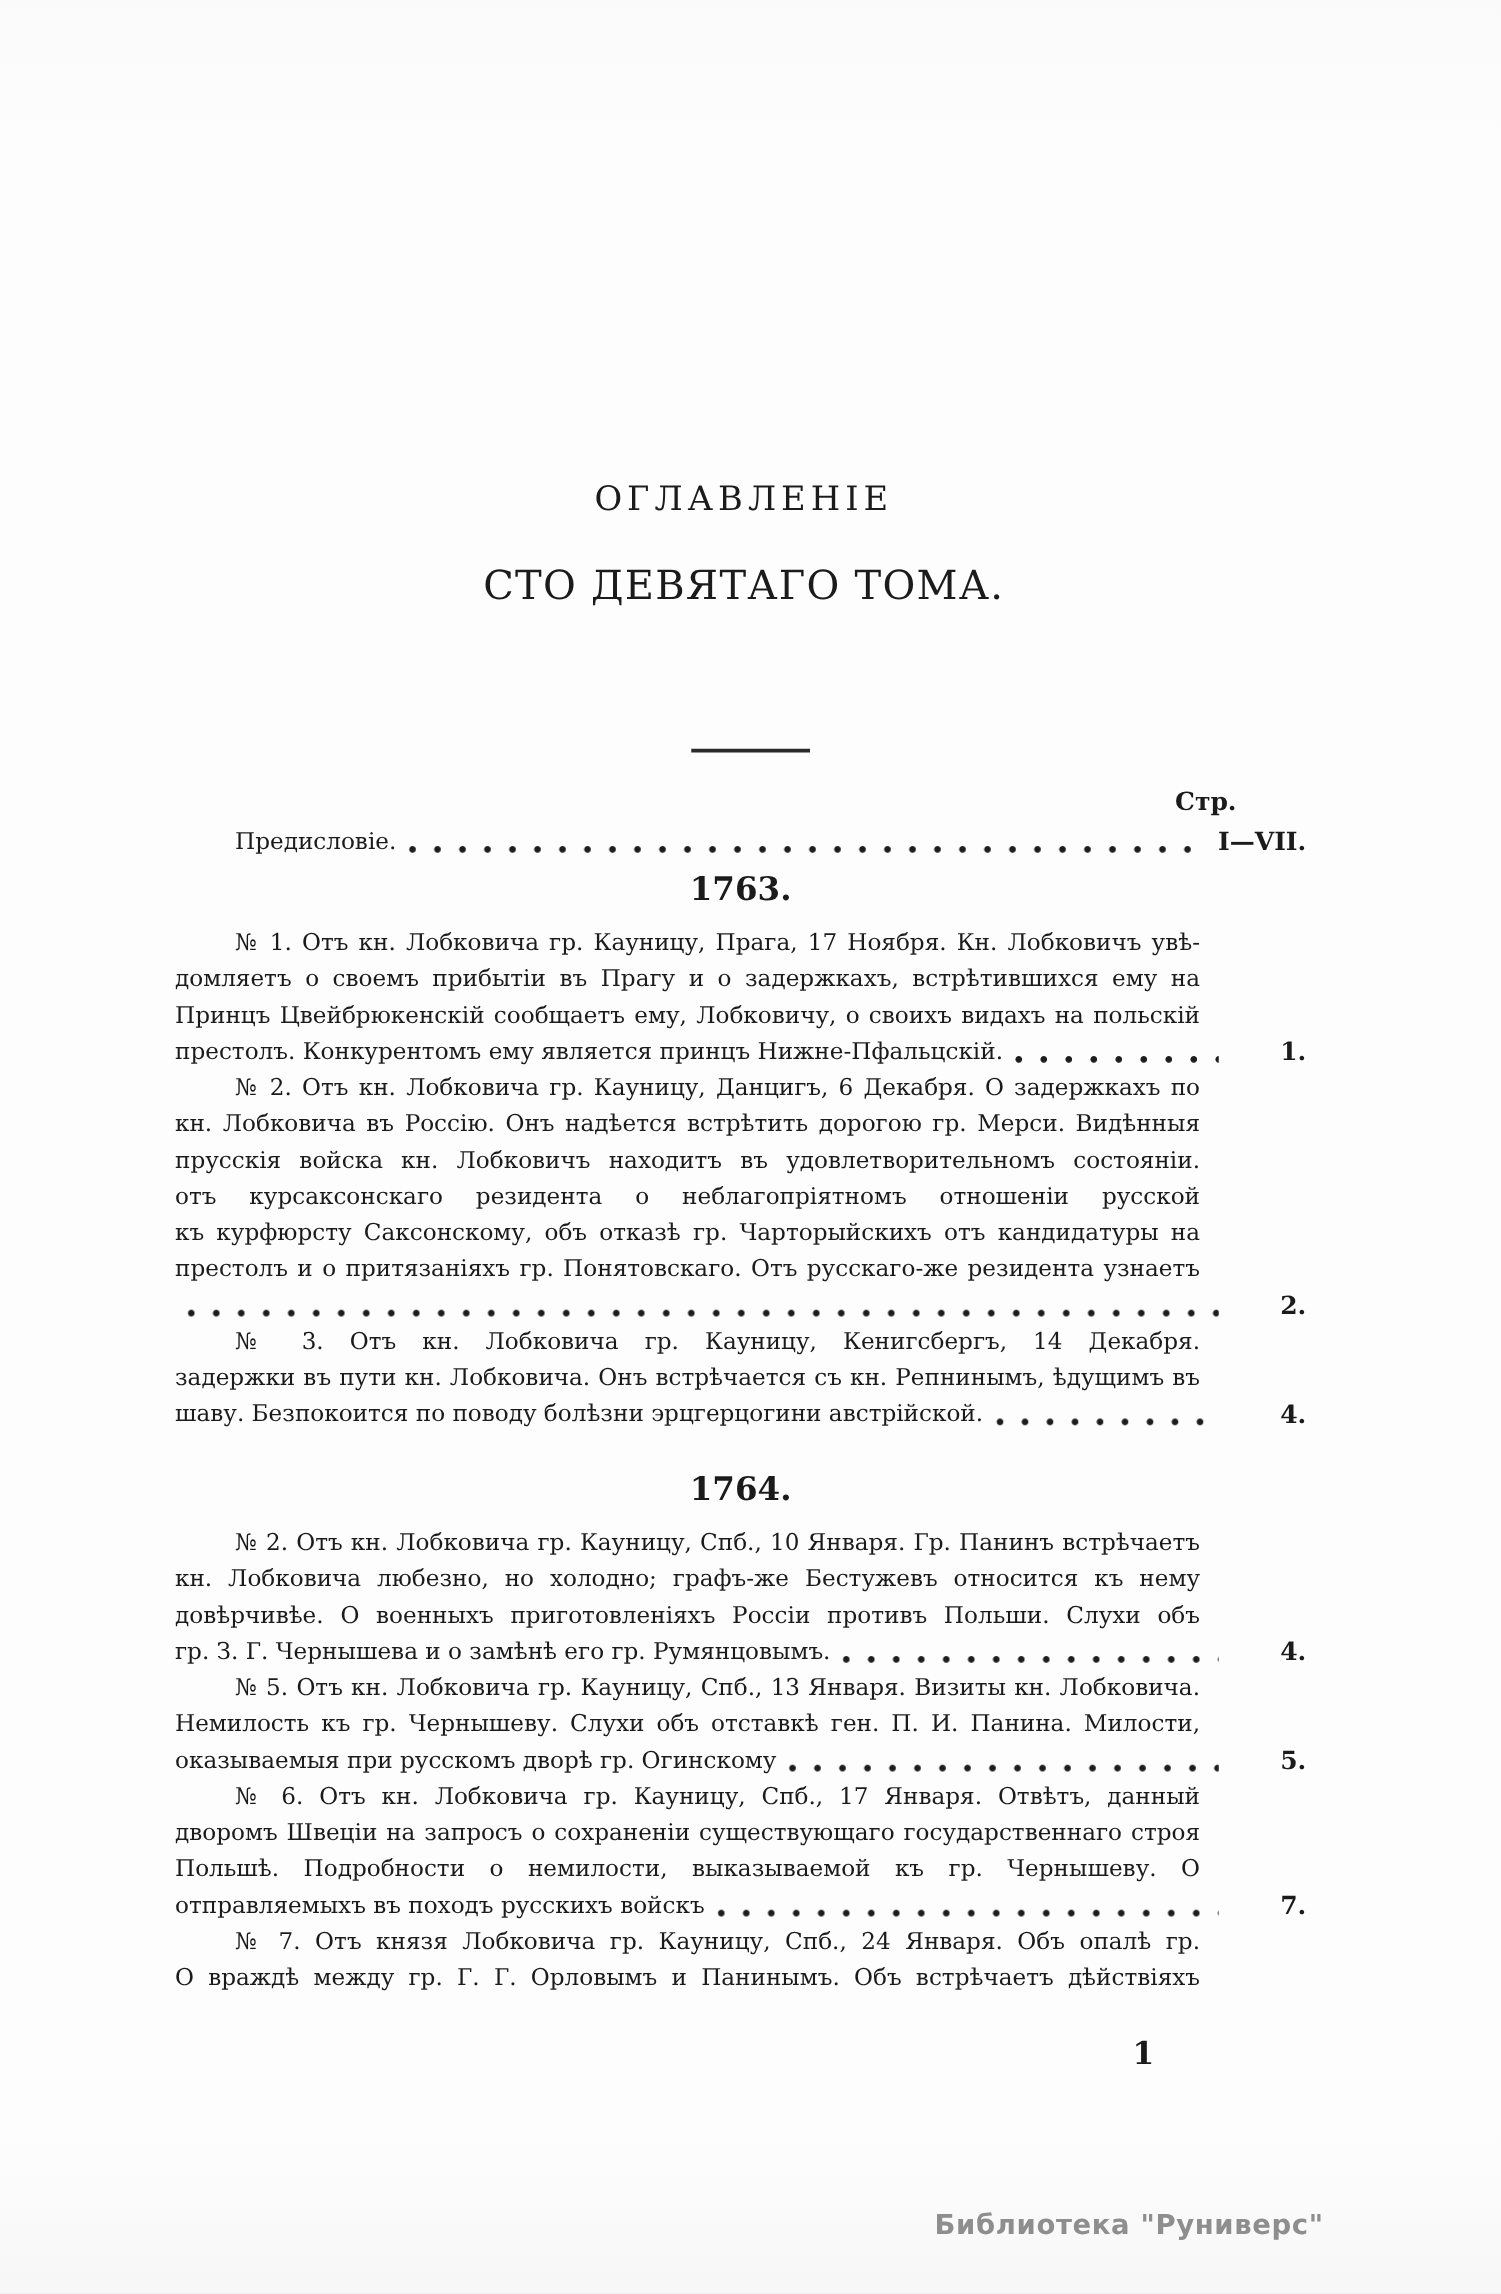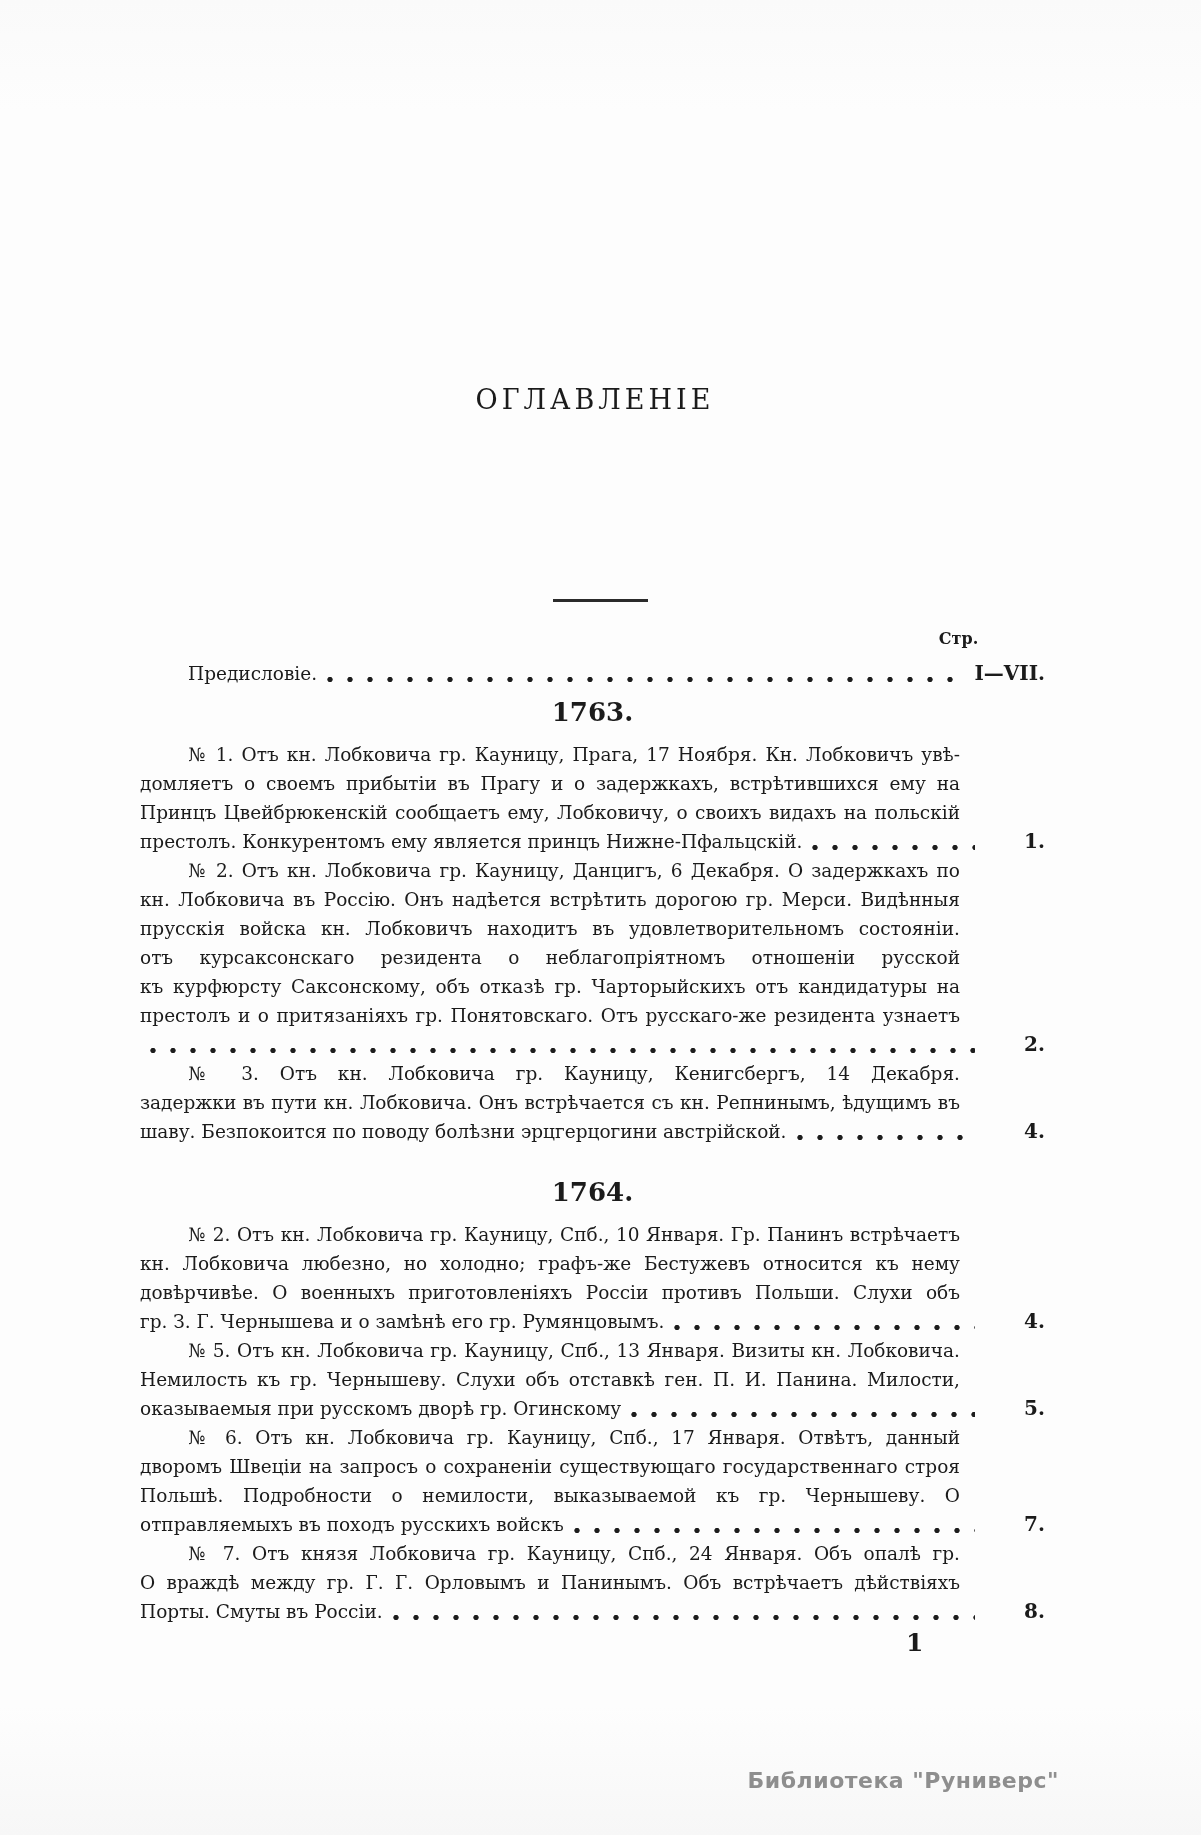--- a/index.html
+++ b/index.html
@@ -20,22 +20,22 @@
   }
   .doc-subtitle {
     position: absolute; top: 449px; left: 0; width: 1190px;
     text-align: center; font-size: 32px; letter-spacing: 1px; font-weight: 400;
   }
   .divider {
     position: absolute; top: 599px; left: 553px; width: 95px; height: 3px;
     background: #2b2b2b;
   }
   .page-col-header {
-    position: absolute; top: 629px; left: 916px; width: 85px;
-    text-align: center; font-size: 16px; font-weight: 700;
+    position: absolute; top: 629px; left: 940px; width: 85px;
+    text-align: left; font-size: 20px; font-weight: 700;
   }
   .toc {
     position: absolute; top: 659px; left: 140px; width: 905px;
     font-size: 18.5px;
   }
   .row { line-height: 29px; height: 29px; overflow: hidden; }
   .jline { margin-right: 85px; text-align: justify; text-align-last: justify; }
   .indent { text-indent: 48px; }
   .lastline { display: flex; align-items: center; }
   .lastline .txt { white-space: nowrap; flex: 0 0 auto; }
@@ -64,20 +64,21 @@
     position: absolute; top: 1768px; right: 142px;
     font-family: "DejaVu Sans", "Liberation Sans", sans-serif;
     font-size: 22px; font-weight: 700; color: #8e8e8e; letter-spacing: 0.5px;
   }
 </style>
 </head>
 <body>
 
 <div class="page">
   <div class="doc-title">ОГЛАВЛЕНІЕ</div>
+  <div class="doc-subtitle">СТО ДЕВЯТАГО ТОМА.</div>
   <div class="divider"></div>
   <div class="page-col-header">Стр.</div>
 
   <div class="toc">
     <div class="row lastline">
       <span class="txt preface-label">Предисловіе.</span>
       <span class="leader"></span>
       <span class="pagenum">I—VII.</span>
     </div>
 
@@ -139,23 +140,18 @@
         <div class="row jline">Польшѣ. Подробности о немилости, выказываемой къ гр. Чернышеву. О назначеніи</div>
         <div class="row lastline">
           <span class="txt">отправляемыхъ въ походъ русскихъ войскъ</span>
           <span class="leader"></span>
           <span class="pagenum">7.</span>
         </div>
       </div>
       <div class="toc-entry">
         <div class="row jline indent">№ 7. Отъ князя Лобковича гр. Кауницу, Спб., 24 Января. Объ опалѣ гр. Чернышева.</div>
         <div class="row jline">О враждѣ между гр. Г. Г. Орловымъ и Панинымъ. Объ встрѣчаетъ дѣйствіяхъ</div>
-        <div class="row lastline">
-          <span class="txt">Порты. Смуты въ Россіи.</span>
-          <span class="leader"></span>
-          <span class="pagenum">8.</span>
-        </div>
       </div>
     </div>
 
   <div class="signature">1</div>
   <div class="watermark">Библиотека "Руниверс"</div>
 </div>
 
 </body></html>

